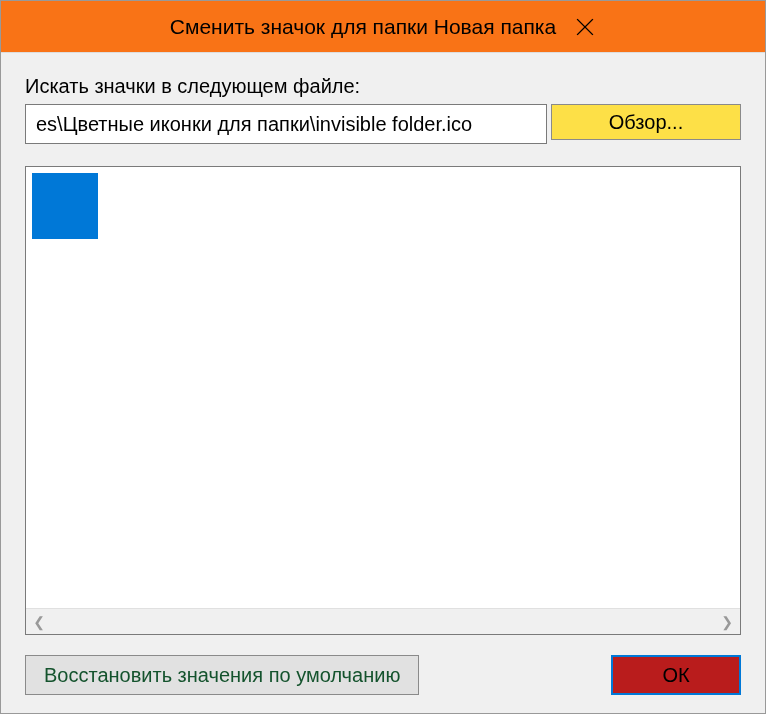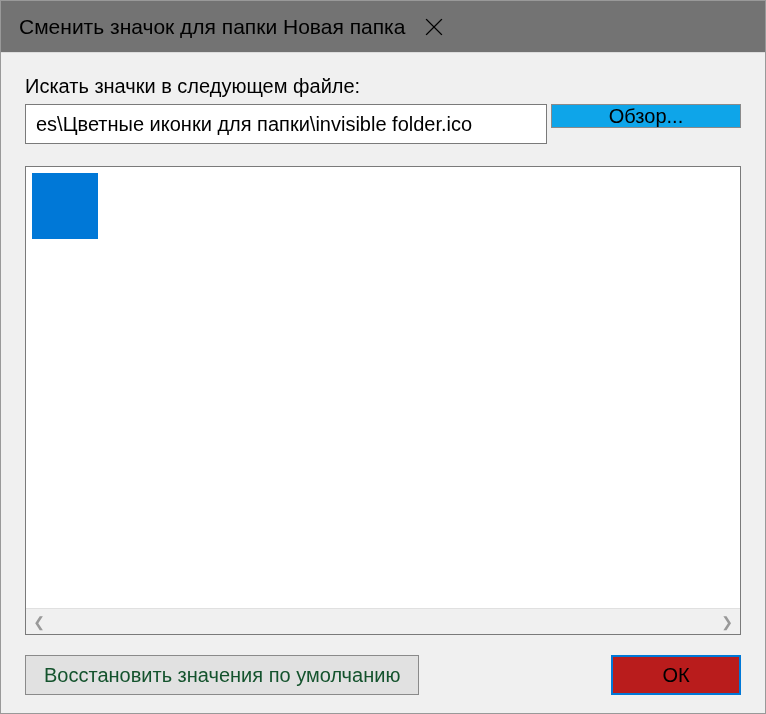--- a/index.html
+++ b/index.html
@@ -17,24 +17,24 @@
     .window {
       width: 766px;
       height: 714px;
       background: #f0f0f0;
       border: 1px solid #999;
       display: flex;
       flex-direction: column;
     }
     .titlebar {
       height: 52px;
-      background: #737373;
+      background: #f97316;
       display: flex;
       align-items: center;
-      justify-content: flex-start;
+      justify-content: center;
       padding: 0 0 0 18px;
       border-bottom: 1px solid #ddd;
     }
     .titlebar-title {
       font-size: 21px;
       color: #000;
       font-weight: 400;
     }
     .close-btn {
       width: 58px;
@@ -69,22 +69,22 @@
       height: 40px;
       border: 1px solid #7a7a7a;
       background: #fff;
       font-size: 20px;
       padding: 0 10px;
       color: #000;
       outline: none;
     }
     .browse-btn {
       width: 190px;
-      height: 24px;
-      background: #0ea5e9;
+      height: 36px;
+      background: #fde047;
       border: 1px solid #8a8a8a;
       font-size: 20px;
       color: #000;
       cursor: pointer;
       padding: 0;
     }
     .icon-list-container {
       flex: 1;
       border: 1px solid #7a7a7a;
       background: #fff;

